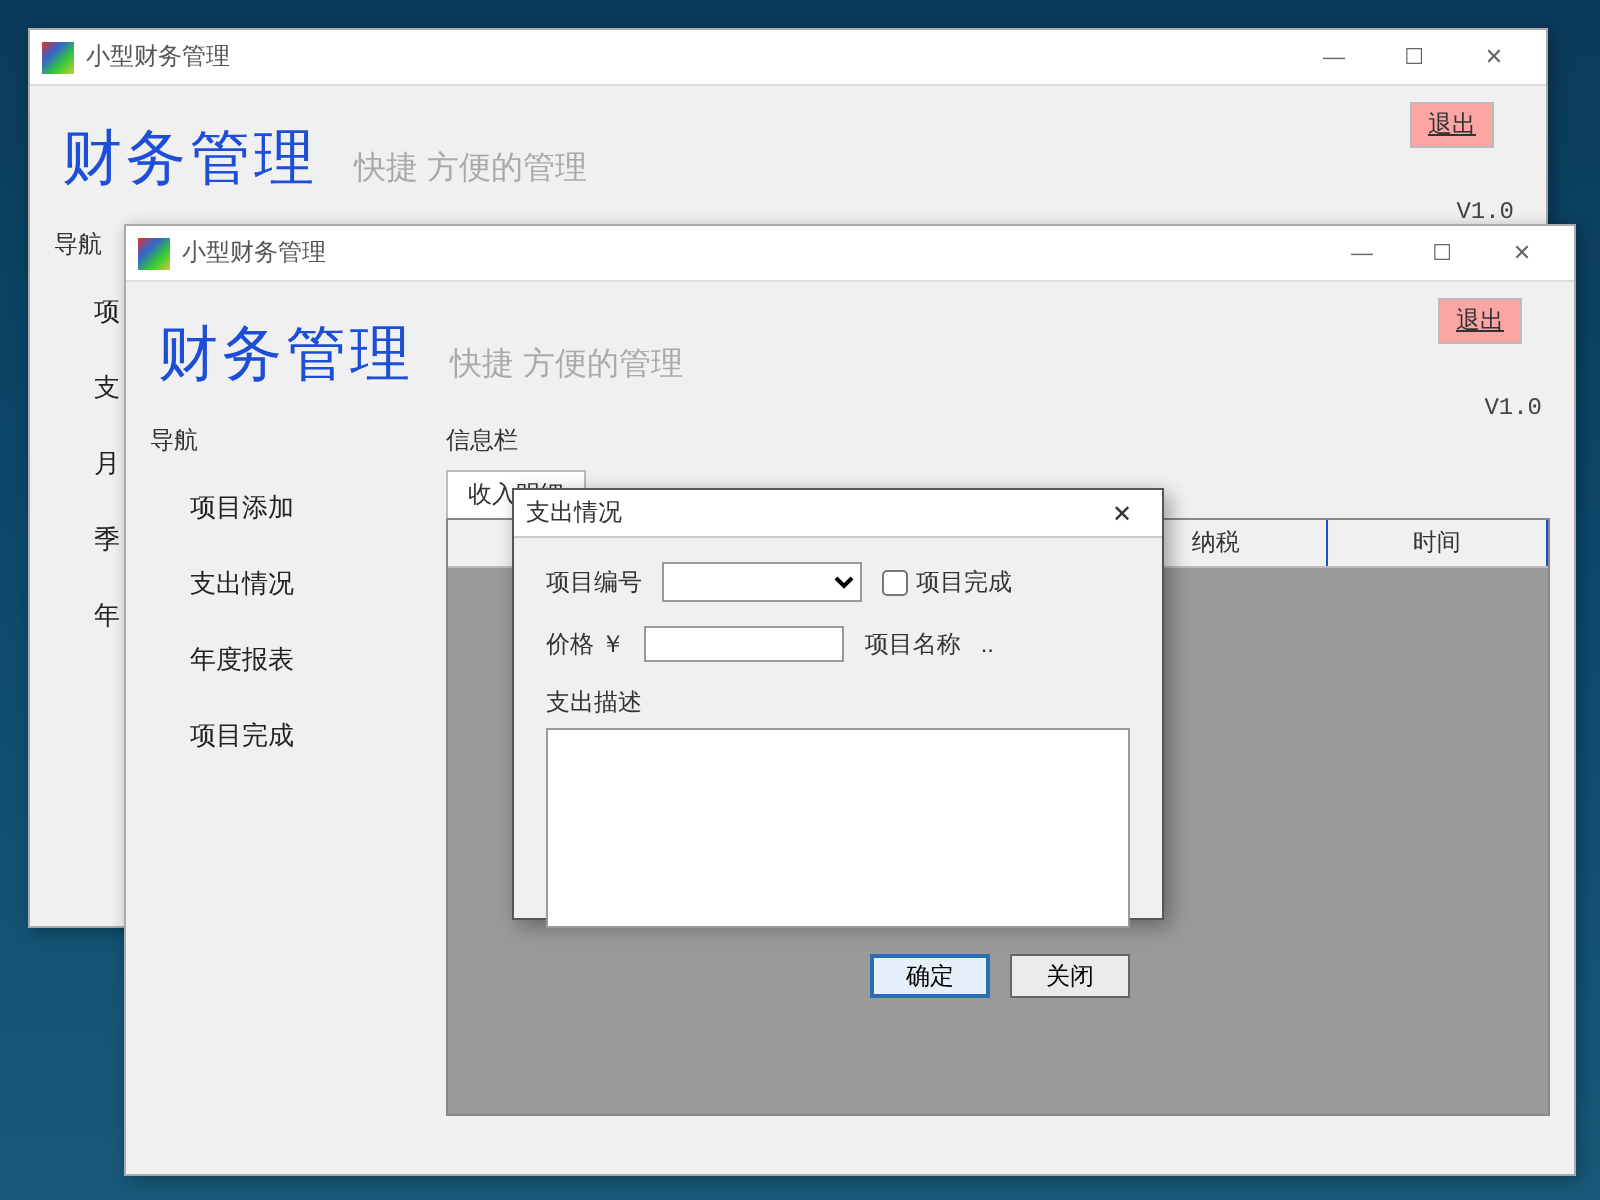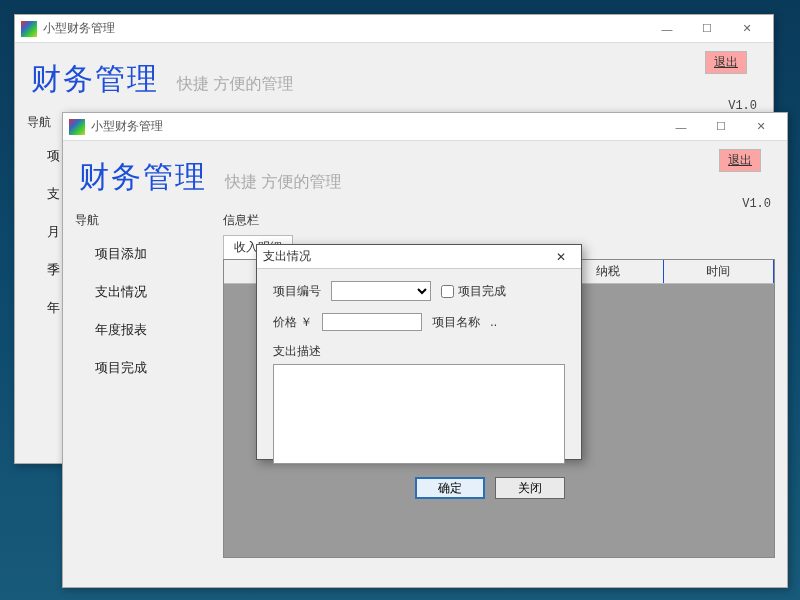--- a/index.html
+++ b/index.html
@@ -183,21 +183,21 @@
   font-family: inherit;
   font-size: 12px;
 }
 .dlg-buttons {
   display: flex;
   justify-content: flex-end;
   gap: 10px;
   margin-top: 10px;
 }
 .dlg-buttons button {
-  width: 70px; height: 22px;
+  width: 60px; height: 22px;
   border: 1px solid #666;
   background: #eaeaea;
   font-size: 12px;
 }
 .dlg-buttons button.primary {
   border: 2px solid #2a6fb5;
   background: #e6f0fa;
 }
 
 .back-window { left: 14px; top: 14px; width: 760px; height: 450px; }

